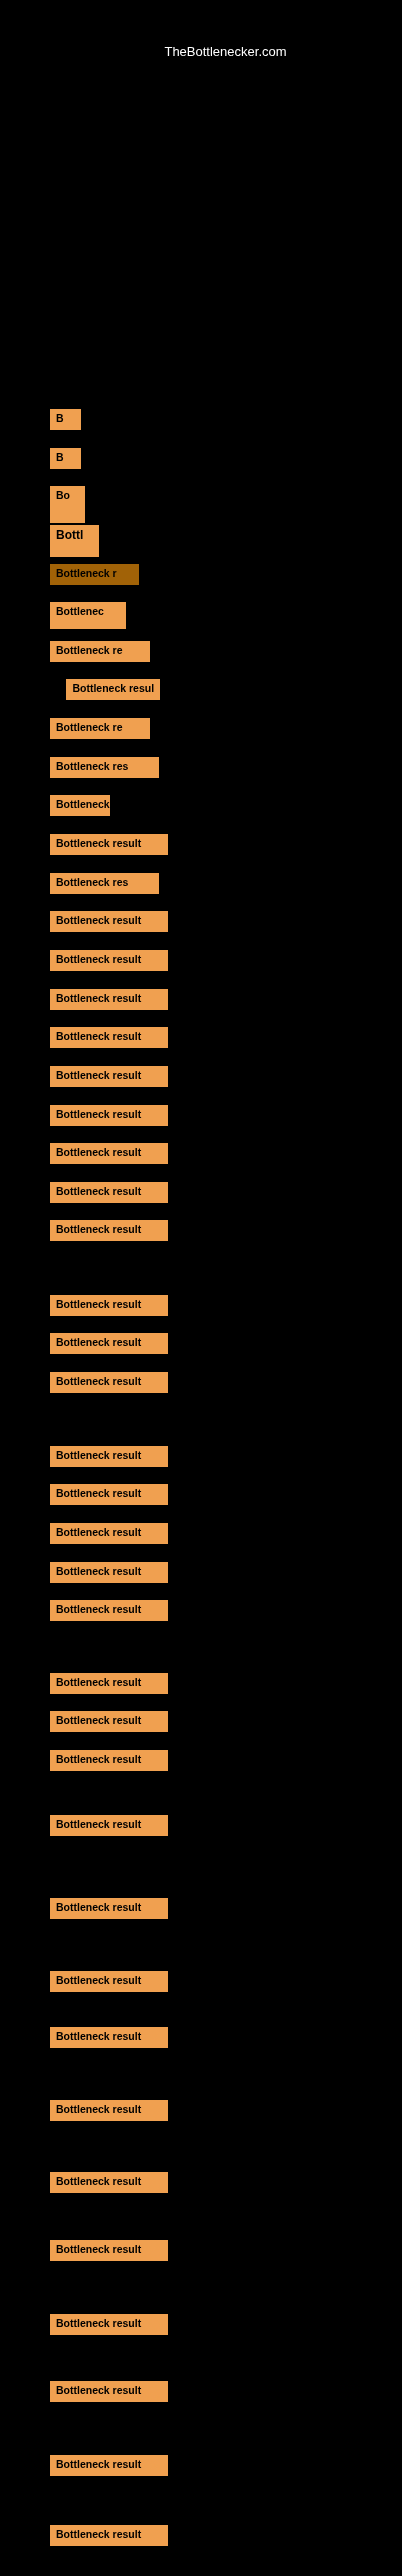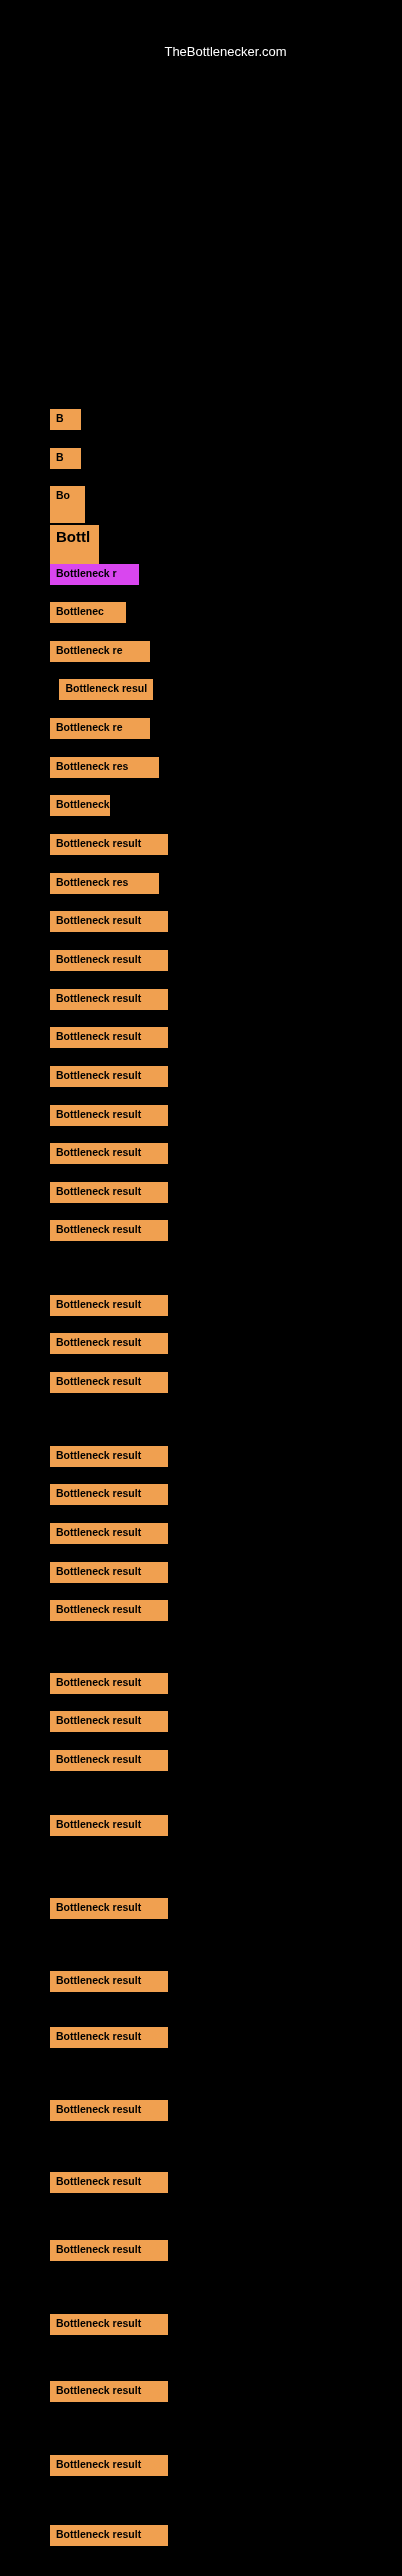--- a/index.html
+++ b/index.html
@@ -24,25 +24,25 @@
   </style>
 </head>
 <body>
 
 <div class="site-title">TheBottlenecker.com</div>
 
 <div id="bars-container" style="position: relative; width: 403px; height: 2560px;">
 <div style="position: absolute; top: 322px; left: 1.6px; background-color: rgb(240, 160, 80); color: rgb(0, 0, 0); font-size: 10.5px; font-weight: bold; padding: 3.2px 6.4px; white-space: nowrap; overflow: hidden; max-width: 31px; width: 31px; height: 21px;">B</div>
     <div style="position: absolute; top: 361px; left: 1.6px; background-color: rgb(240, 160, 80); color: rgb(0, 0, 0); font-size: 10.5px; font-weight: bold; padding: 3.2px 6.4px; white-space: nowrap; overflow: hidden; max-width: 31px; width: 31px; height: 21px;">B</div>
     <div style="position: absolute; top: 399px; left: 1.6px; background-color: rgb(240, 160, 80); color: rgb(0, 0, 0); font-size: 10.5px; font-weight: bold; padding: 3.2px 6.4px; white-space: nowrap; overflow: hidden; max-width: 35px; width: 35px; height: 37px;">Bo</div>
-    <div style="position: absolute; top: 438px; left: 1.6px; background-color: rgb(240, 160, 80); color: rgb(0, 0, 0); font-size: 15px; font-weight: bold; padding: 3.2px 6.4px; white-space: nowrap; overflow: hidden; max-width: 49px; width: 49px; height: 39px;">Bottl</div>
-    <div style="position: absolute; top: 477px; left: 1.6px; background-color: #d946ef; color: rgb(0, 0, 0); font-size: 10.5px; font-weight: bold; padding: 3.2px 6.4px; white-space: nowrap; overflow: hidden; max-width: 89px; width: 89px; height: 21px;">Bottleneck r</div>
-    <div style="position: absolute; top: 515px; left: 1.6px; background-color: rgb(240, 160, 80); color: rgb(0, 0, 0); font-size: 10.5px; font-weight: bold; padding: 3.2px 6.4px; white-space: nowrap; overflow: hidden; max-width: 76px; width: 76px; height: 21px;">Bottlenec</div>
+    <div style="position: absolute; top: 438px; left: 1.6px; background-color: rgb(240, 160, 80); color: rgb(0, 0, 0); font-size: 12px; font-weight: bold; padding: 3.2px 6.4px; white-space: nowrap; overflow: hidden; max-width: 49px; width: 49px; height: 32px;">Bottl</div>
+    <div style="position: absolute; top: 477px; left: 1.6px; background-color: #a16207; color: rgb(0, 0, 0); font-size: 10.5px; font-weight: bold; padding: 3.2px 6.4px; white-space: nowrap; overflow: hidden; max-width: 89px; width: 89px; height: 21px;">Bottleneck r</div>
+    <div style="position: absolute; top: 515px; left: 1.6px; background-color: rgb(240, 160, 80); color: rgb(0, 0, 0); font-size: 10.5px; font-weight: bold; padding: 3.2px 6.4px; white-space: nowrap; overflow: hidden; max-width: 76px; width: 76px; height: 27px;">Bottlenec</div>
     <div style="position: absolute; top: 554px; left: 1.6px; background-color: rgb(240, 160, 80); color: rgb(0, 0, 0); font-size: 10.5px; font-weight: bold; padding: 3.2px 6.4px; white-space: nowrap; overflow: hidden; max-width: 100px; width: 100px; height: 21px;">Bottleneck re</div>
-    <div style="position: absolute; top: 592px; left: 11px; background-color: rgb(240, 160, 80); color: rgb(0, 0, 0); font-size: 10.5px; font-weight: bold; padding: 3.2px 6.4px; white-space: nowrap; overflow: hidden; max-width: 118px; width: 94px; height: 21px;">Bottleneck resul</div>
+    <div style="position: absolute; top: 592px; left: 18px; background-color: rgb(240, 160, 80); color: rgb(0, 0, 0); font-size: 10.5px; font-weight: bold; padding: 3.2px 6.4px; white-space: nowrap; overflow: hidden; max-width: 118px; width: 94px; height: 21px;">Bottleneck resul</div>
     <div style="position: absolute; top: 631px; left: 1.6px; background-color: rgb(240, 160, 80); color: rgb(0, 0, 0); font-size: 10.5px; font-weight: bold; padding: 3.2px 6.4px; white-space: nowrap; overflow: hidden; max-width: 100px; width: 100px; height: 21px;">Bottleneck re</div>
     <div style="position: absolute; top: 670px; left: 1.6px; background-color: rgb(240, 160, 80); color: rgb(0, 0, 0); font-size: 10.5px; font-weight: bold; padding: 3.2px 6.4px; white-space: nowrap; overflow: hidden; max-width: 109px; width: 109px; height: 21px;">Bottleneck res</div>
     <div style="position: absolute; top: 708px; left: 1.6px; background-color: rgb(240, 160, 80); color: rgb(0, 0, 0); font-size: 10.5px; font-weight: bold; padding: 3.2px 6.4px; white-space: nowrap; overflow: hidden; max-width: 81px; width: 60px; height: 21px;">Bottleneck</div>
     <div style="position: absolute; top: 747px; left: 1.6px; background-color: rgb(240, 160, 80); color: rgb(0, 0, 0); font-size: 10.5px; font-weight: bold; padding: 3.2px 6.4px; white-space: nowrap; overflow: hidden; max-width: 118px; width: 118px; height: 21px;">Bottleneck result</div>
     <div style="position: absolute; top: 786px; left: 1.6px; background-color: rgb(240, 160, 80); color: rgb(0, 0, 0); font-size: 10.5px; font-weight: bold; padding: 3.2px 6.4px; white-space: nowrap; overflow: hidden; max-width: 109px; width: 109px; height: 21px;">Bottleneck res</div>
     <div style="position: absolute; top: 824px; left: 1.6px; background-color: rgb(240, 160, 80); color: rgb(0, 0, 0); font-size: 10.5px; font-weight: bold; padding: 3.2px 6.4px; white-space: nowrap; overflow: hidden; max-width: 118px; width: 118px; height: 21px;">Bottleneck result</div>
     <div style="position: absolute; top: 863px; left: 1.6px; background-color: rgb(240, 160, 80); color: rgb(0, 0, 0); font-size: 10.5px; font-weight: bold; padding: 3.2px 6.4px; white-space: nowrap; overflow: hidden; max-width: 118px; width: 118px; height: 21px;">Bottleneck result</div>
     <div style="position: absolute; top: 902px; left: 1.6px; background-color: rgb(240, 160, 80); color: rgb(0, 0, 0); font-size: 10.5px; font-weight: bold; padding: 3.2px 6.4px; white-space: nowrap; overflow: hidden; max-width: 118px; width: 118px; height: 21px;">Bottleneck result</div>
     <div style="position: absolute; top: 940px; left: 1.6px; background-color: rgb(240, 160, 80); color: rgb(0, 0, 0); font-size: 10.5px; font-weight: bold; padding: 3.2px 6.4px; white-space: nowrap; overflow: hidden; max-width: 118px; width: 118px; height: 21px;">Bottleneck result</div>
     <div style="position: absolute; top: 979px; left: 1.6px; background-color: rgb(240, 160, 80); color: rgb(0, 0, 0); font-size: 10.5px; font-weight: bold; padding: 3.2px 6.4px; white-space: nowrap; overflow: hidden; max-width: 118px; width: 118px; height: 21px;">Bottleneck result</div>

